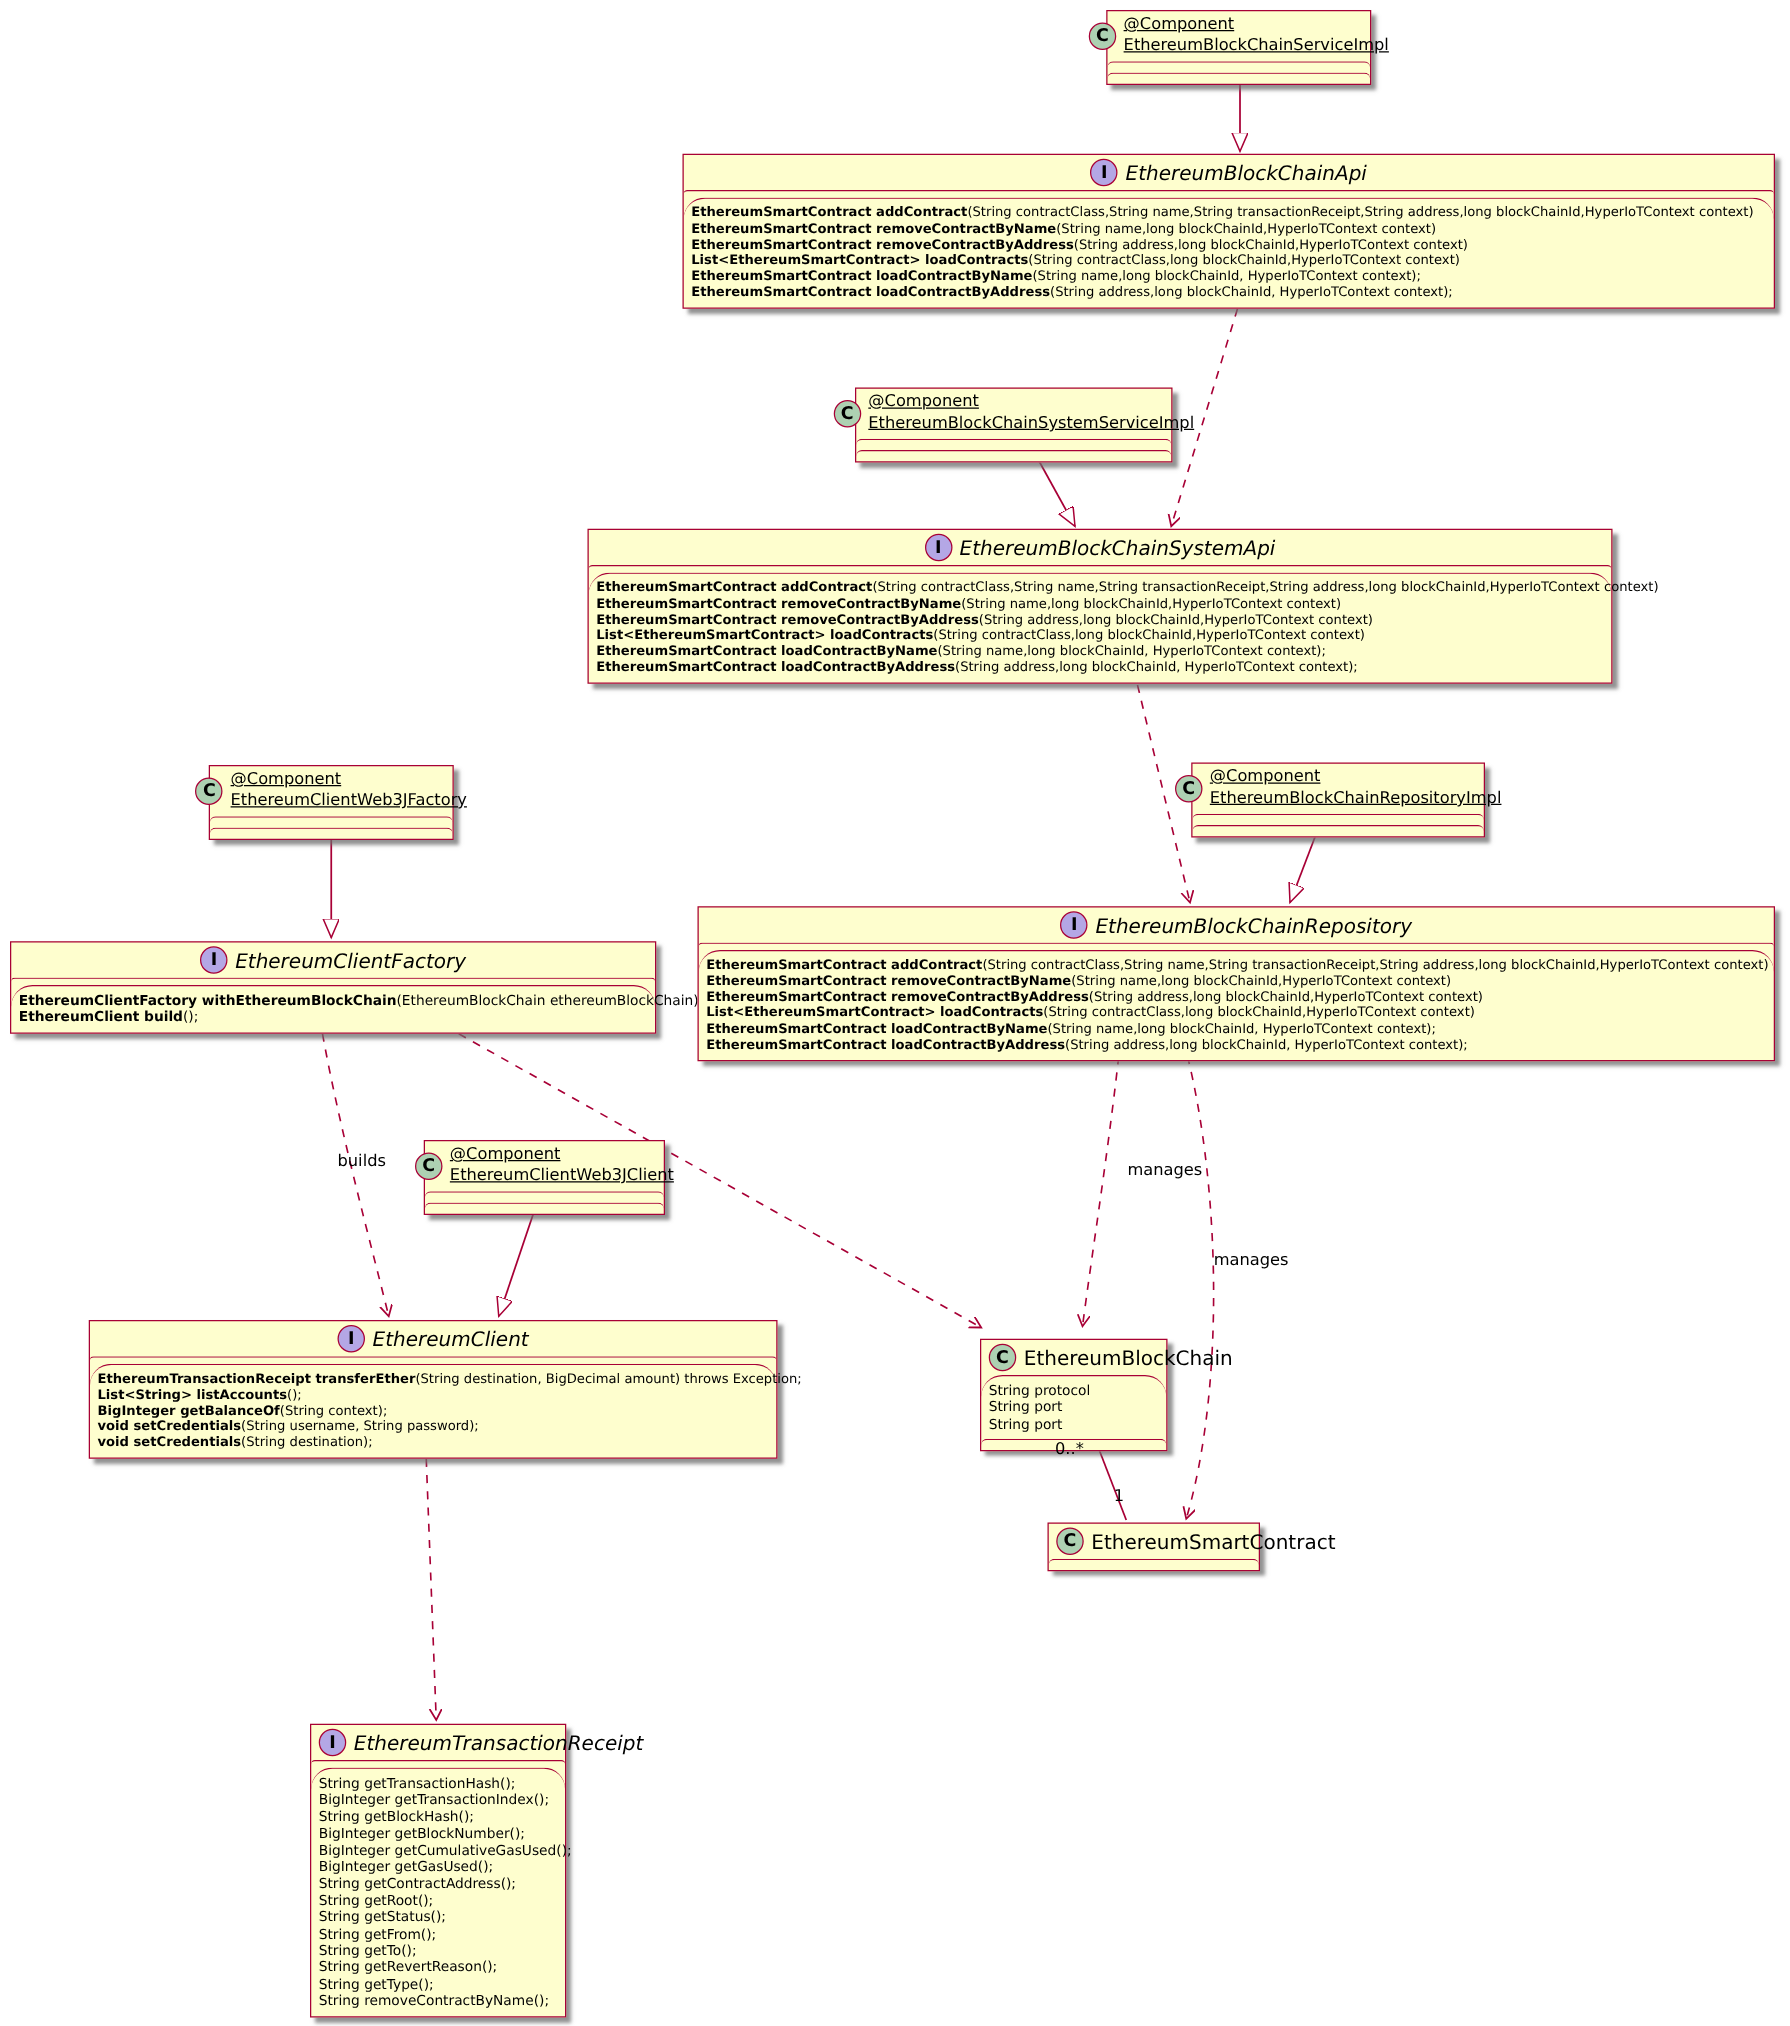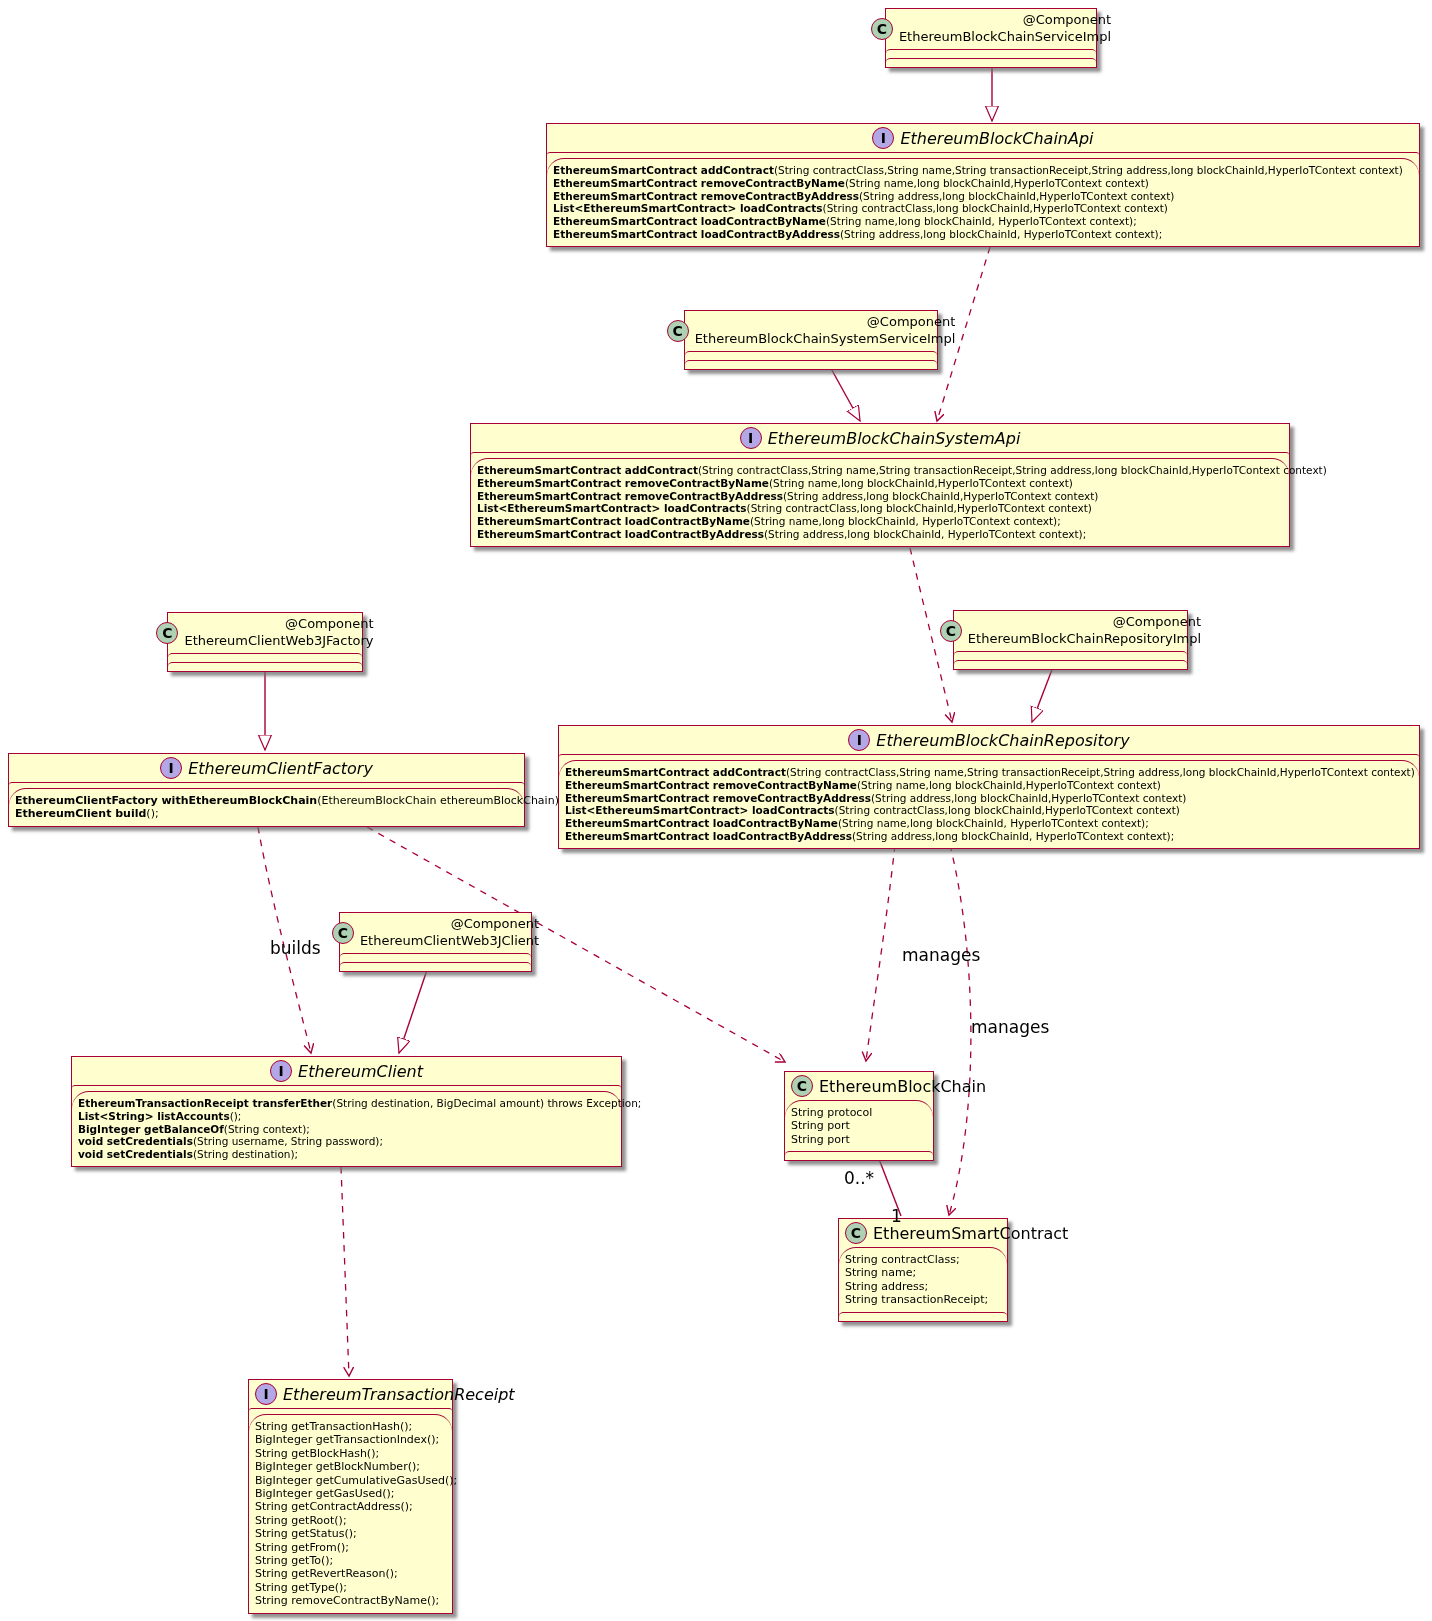--- a/index.html
+++ b/index.html
@@ -20,28 +20,28 @@
   .title.left { justify-content:flex-start; }
   .circle {
     flex:0 0 22px; width:22px; height:22px; border-radius:50%;
     border:1.5px solid #A80036; display:flex; align-items:center; justify-content:center;
     font-weight:bold; font-size:14px; font-style:normal; box-sizing:border-box;
   }
   .circle.c { background:#ADD1B2; }
   .circle.i { background:#B4A7E5; }
   .iface-name { font-style:italic; font-size:16px; white-space:nowrap; }
   .cls-name { font-size:16px; white-space:nowrap; }
-  .comp-tt { text-align:right; font-size:13px; line-height:1.3; white-space:nowrap; }
+  .comp-tt { text-align:left; font-size:13px; line-height:1.3; white-space:nowrap;text-decoration:underline; }
   .sec { border-top:1.2px solid #A80036;border-radius:17px; }
   .sec.thin { height:5px; }
   .sec.empty { height:8px; }
   .body-lines { padding:5px 6px; font-size:10.5px; line-height:1.22; white-space:nowrap; }
   .body-lines.fs11 { font-size:11px; }
   .m b { font-weight:bold; }
-  .edge-label { position:absolute; z-index:3; font-size:17px; white-space:nowrap;margin-top:16px; }
+  .edge-label { position:absolute; z-index:3; font-size:13px; white-space:nowrap; }
 </style>
 </head>
 <body>
 
 <div class="canvas">
 
   <svg class="edges" width="1432" height="1621">
     <defs>
       <marker id="tri" markerWidth="17" markerHeight="15" refX="15" refY="6.5" orient="auto" markerUnits="userSpaceOnUse">
         <path d="M0,0 L15,6.5 L0,13 Z" fill="#FFFFFF" stroke="#A80036" stroke-width="1.2"></path>
@@ -212,26 +212,20 @@
       <div class="m">String port</div>
     </div>
     <div class="sec empty"></div>
   </div>
 
   <div class="uml-box" style="left:838px; top:1218px; width:170px;">
     <div class="title left">
       <span class="circle c">C</span>
       <span class="cls-name">EthereumSmartContract</span>
     </div>
-    <div class="sec body-lines fs11">
-      <div class="m">String contractClass;</div>
-      <div class="m">String name;</div>
-      <div class="m">String address;</div>
-      <div class="m">String transactionReceipt;</div>
-    </div>
     <div class="sec empty"></div>
   </div>
 
   <div class="uml-box" style="left:248px; top:1379px; width:205px;">
     <div class="title left">
       <span class="circle i">I</span>
       <span class="iface-name">EthereumTransactionReceipt</span>
     </div>
     <div class="sec thin"></div>
     <div class="sec body-lines fs11">

